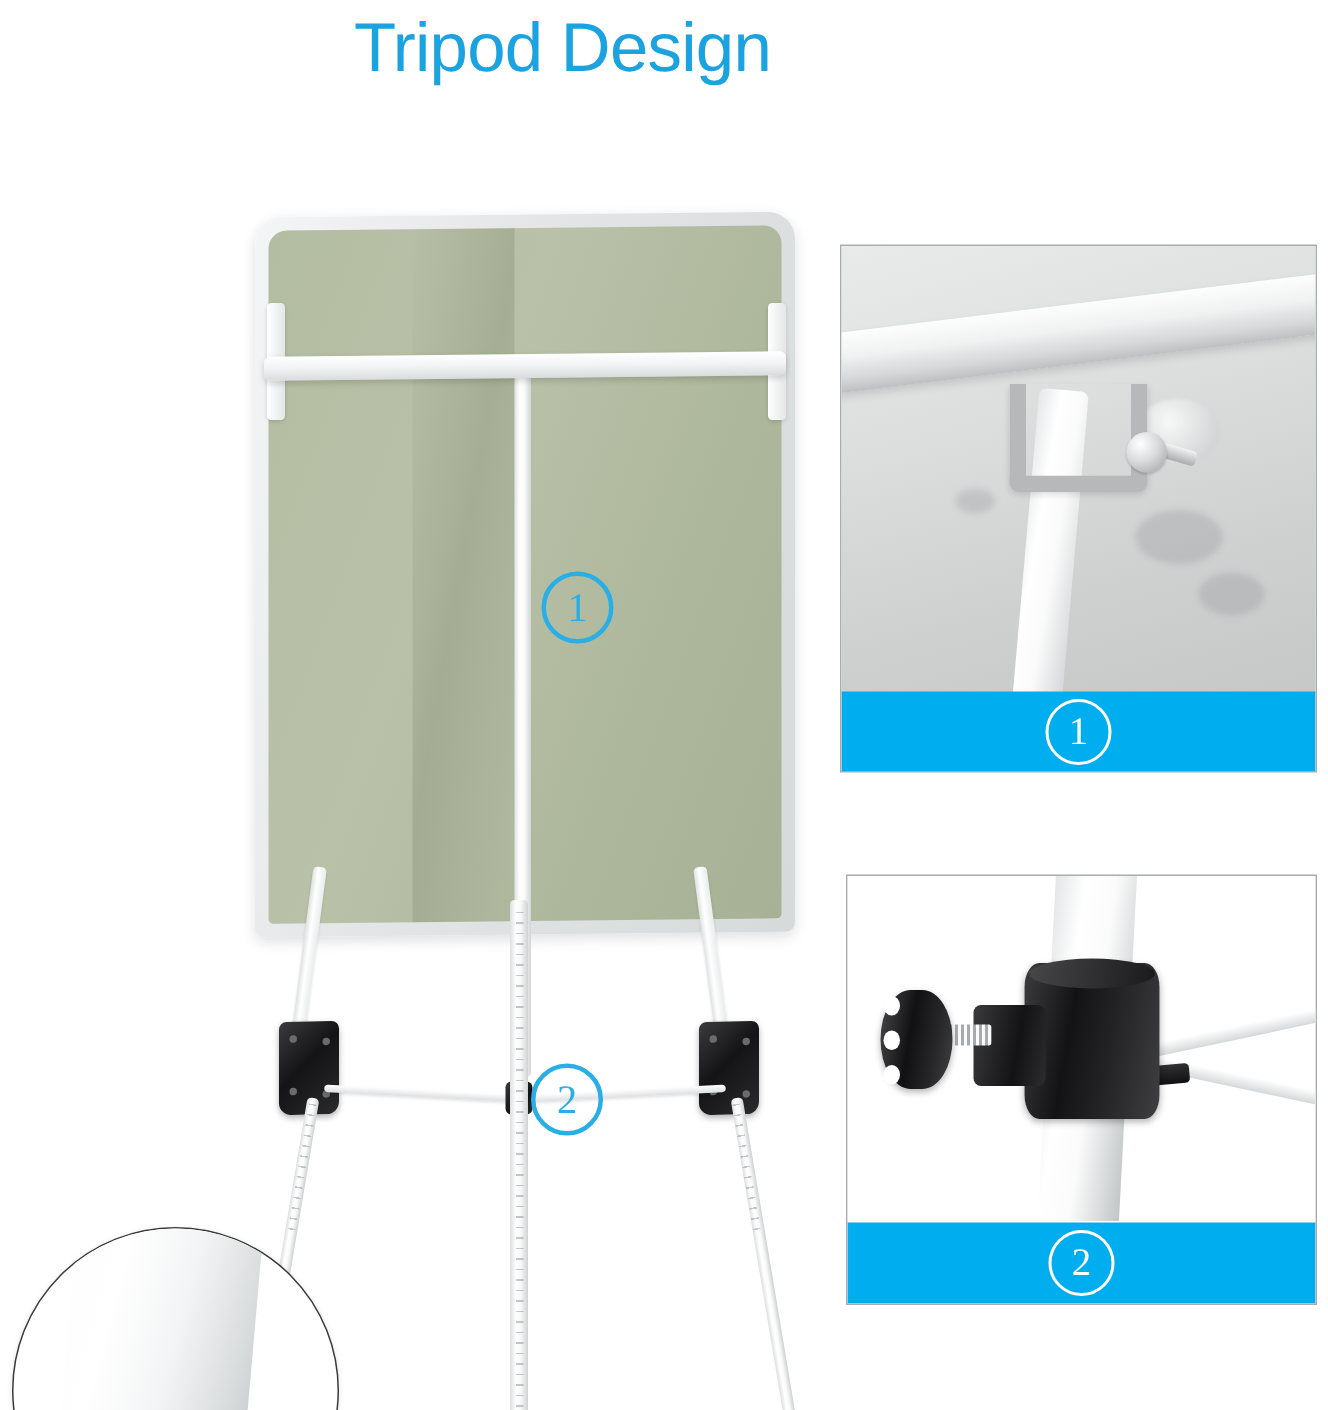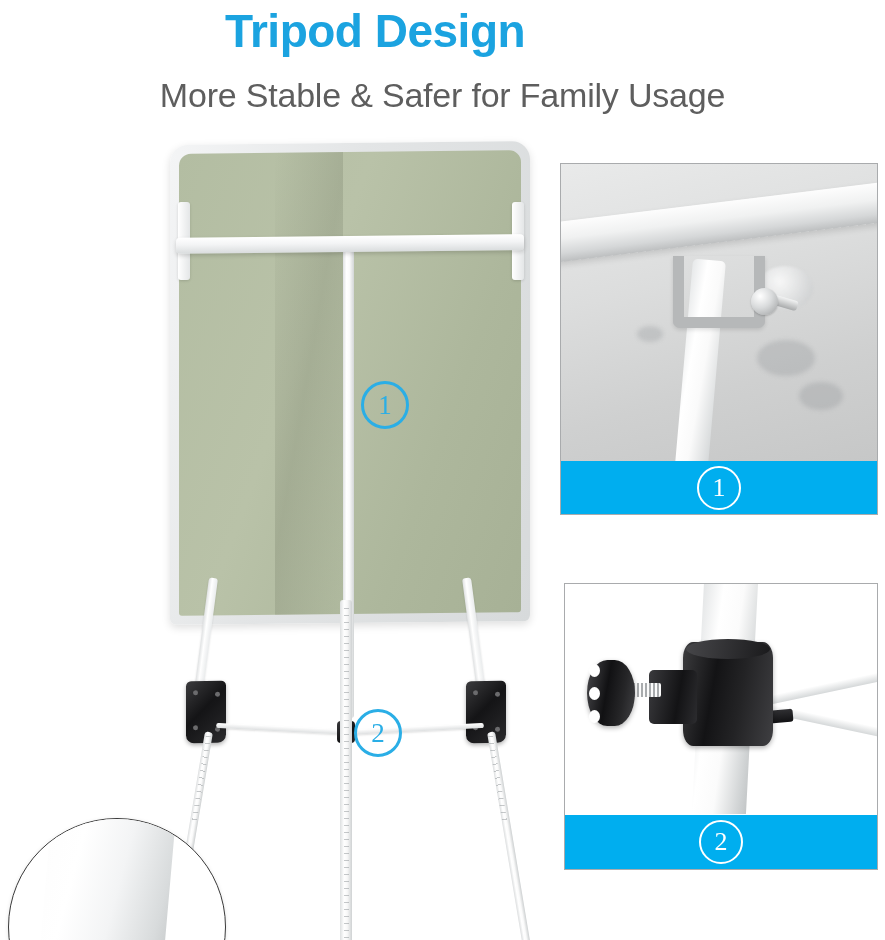--- a/index.html
+++ b/index.html
@@ -24,21 +24,21 @@
     left: 0; top: 0;
     width: 885px;
     height: 130px;
     text-align: center;
   }
   #title {
     position: absolute;
     left: 0; top: 4px;
     width: 750px;
     font-size: 46px;
-    font-weight: bold;
+    font-weight: normal;
     letter-spacing: -0.5px;
     color: #1BA3E0;
     line-height: 54px;
   }
   #subtitle {
     position: absolute;
     left: 0; top: 74px;
     width: 885px;
     font-size: 34px;
     font-weight: 300;
@@ -413,21 +413,20 @@
     transform: rotate(-5deg);
   }
 </style>
 </head>
 <body>
 
 <div id="stage">
 
   <div id="header">
     <div id="title">Tripod Design</div>
-    <div id="subtitle">More Stable &amp; Safer for Family Usage</div>
   </div>
 
   <div id="product">
 
     <div class="board-outer">
       <div class="board-inner">
         <div class="board-sheen"></div>
       </div>
     </div>
 

